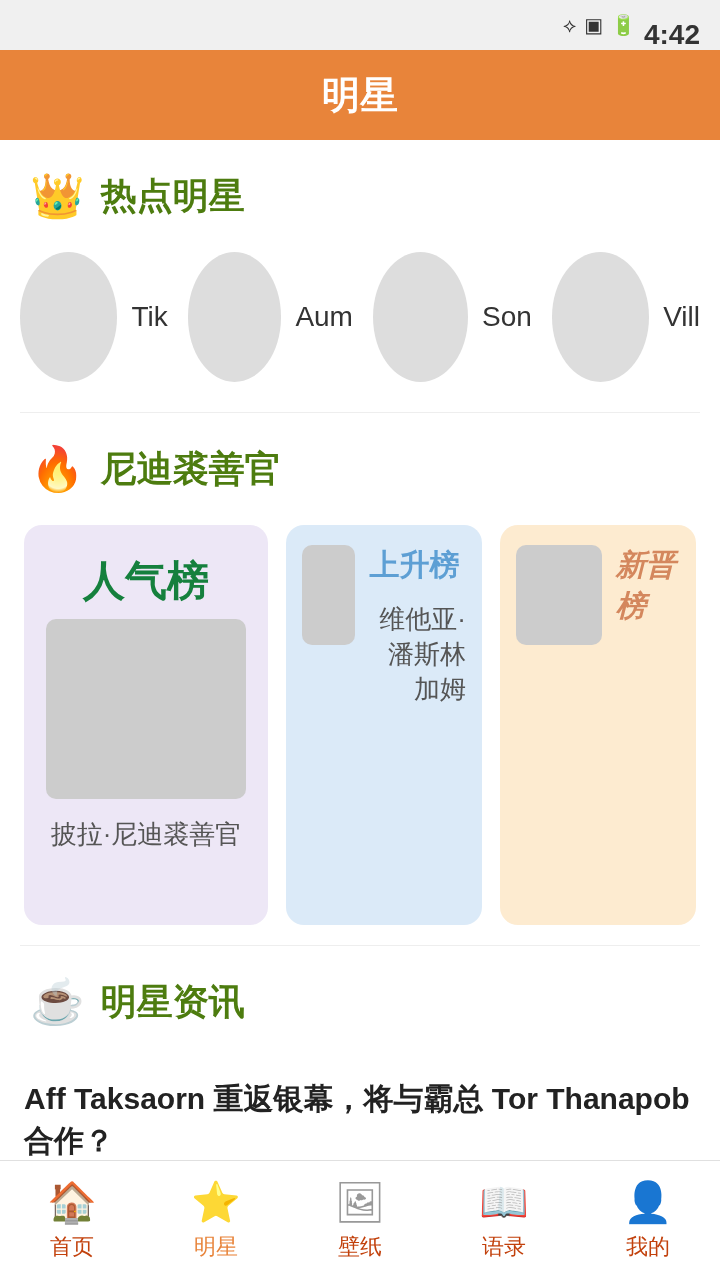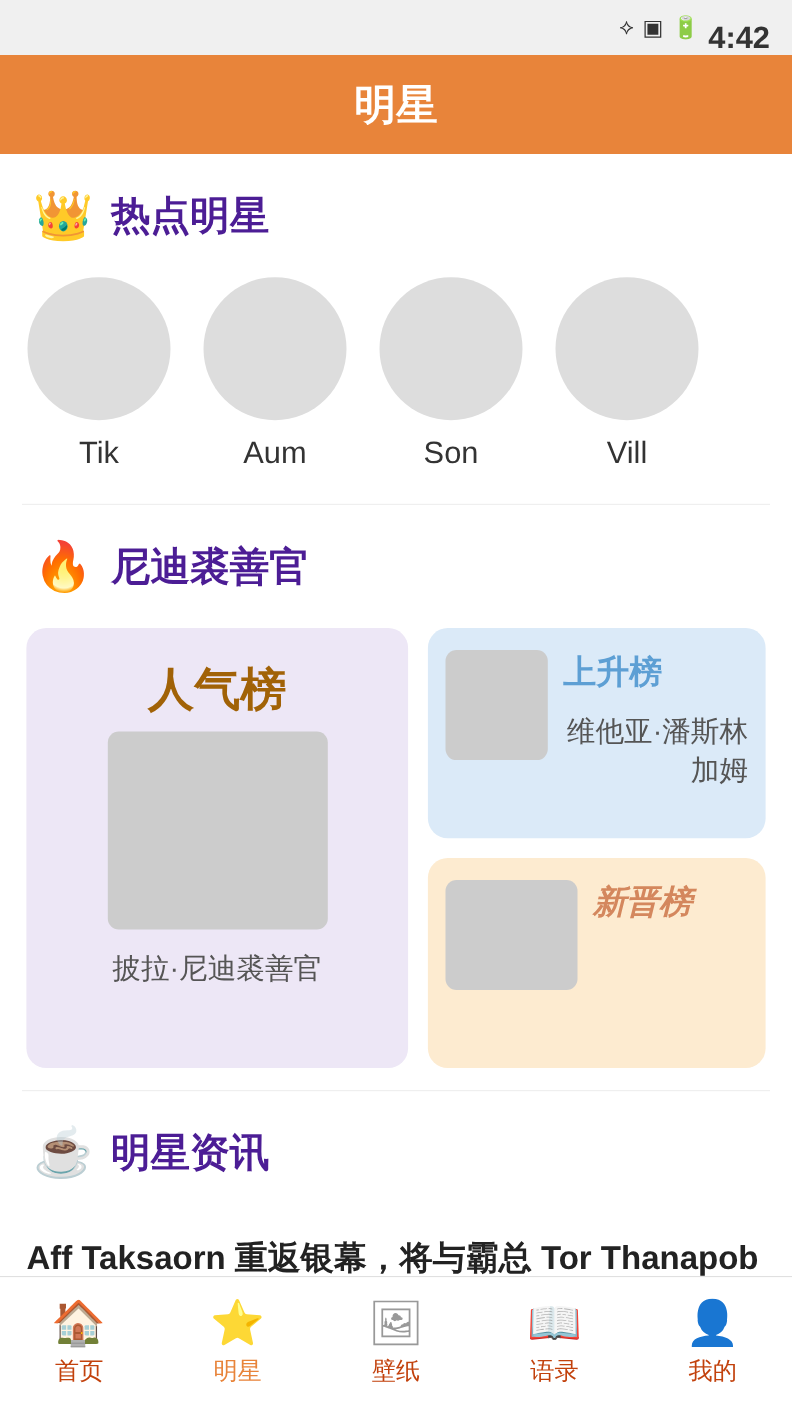--- a/index.html
+++ b/index.html
@@ -67,34 +67,34 @@
       align-items: center;
       padding: 30px 30px 20px 30px;
       gap: 16px;
     }
     .section-icon {
       font-size: 44px;
     }
     .section-title {
       font-size: 36px;
       font-weight: 700;
-      color: #4c1d95;
+      color: #4d7c0f;
     }
 
     
     .hot-stars-row {
       display: flex;
       flex-direction: row;
       overflow-x: auto;
       padding: 10px 20px 30px 20px;
       gap: 20px;
     }
     .star-item {
       display: flex;
-      flex-direction: column;
+      flex-direction: row;
       align-items: center;
       gap: 14px;
       min-width: 140px;
     }
     .star-avatar {
       width: 130px;
       height: 130px;
       border-radius: 50%;
       background: #ddd;
     }
@@ -124,21 +124,21 @@
       padding: 28px 20px 28px 20px;
       display: flex;
       flex-direction: column;
       align-items: center;
       gap: 20px;
       min-height: 400px;
     }
     .ranking-card-right-col {
       flex: 1;
       display: flex;
-      flex-direction: column;
+      flex-direction: row;
       gap: 18px;
     }
     .ranking-card-right {
       background: #DBEAF8;
       border-radius: 18px;
       padding: 20px 16px;
       display: flex;
       flex-direction: row;
       align-items: flex-start;
       gap: 14px;
@@ -151,21 +151,21 @@
       display: flex;
       flex-direction: row;
       align-items: flex-start;
       gap: 14px;
       flex: 1;
       font-style: italic;
     }
     .ranking-label-big {
       font-size: 42px;
       font-weight: 700;
-      color: #a16207;
+      color: #15803d;
     }
     .ranking-label-sm {
       font-size: 30px;
       font-weight: 700;
       color: #5D9FD4;
     }
     .ranking-label-sm2 {
       font-size: 30px;
       font-weight: 700;
       color: #D4875D;

